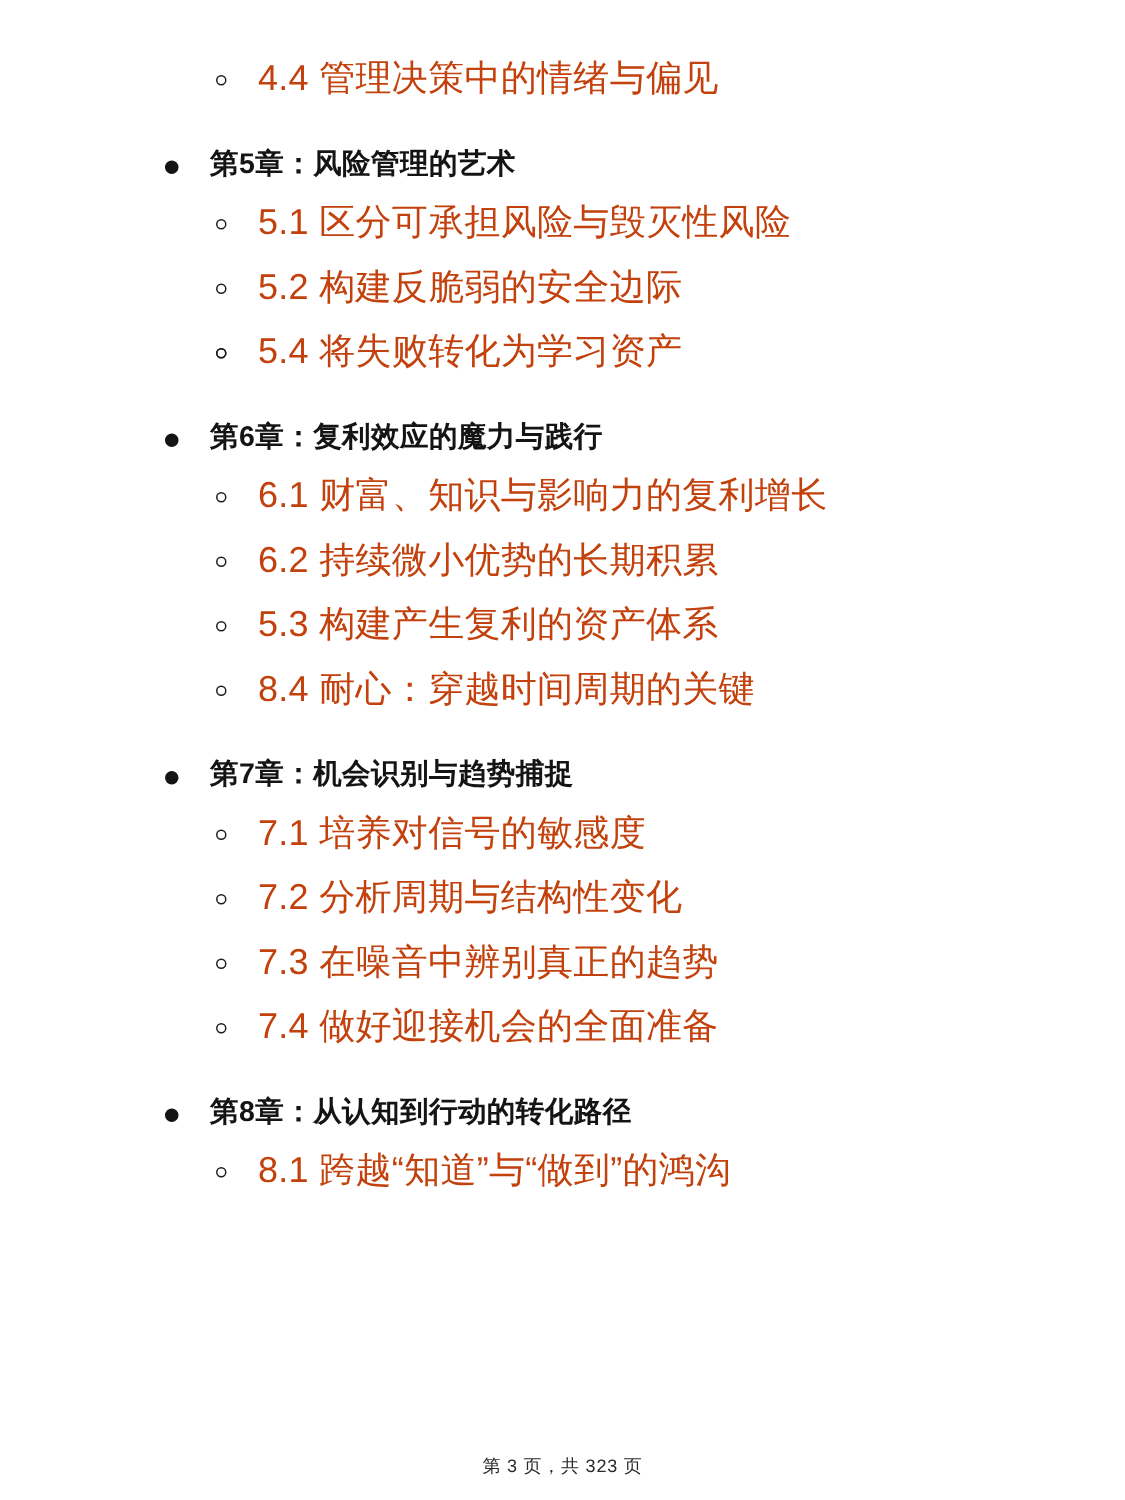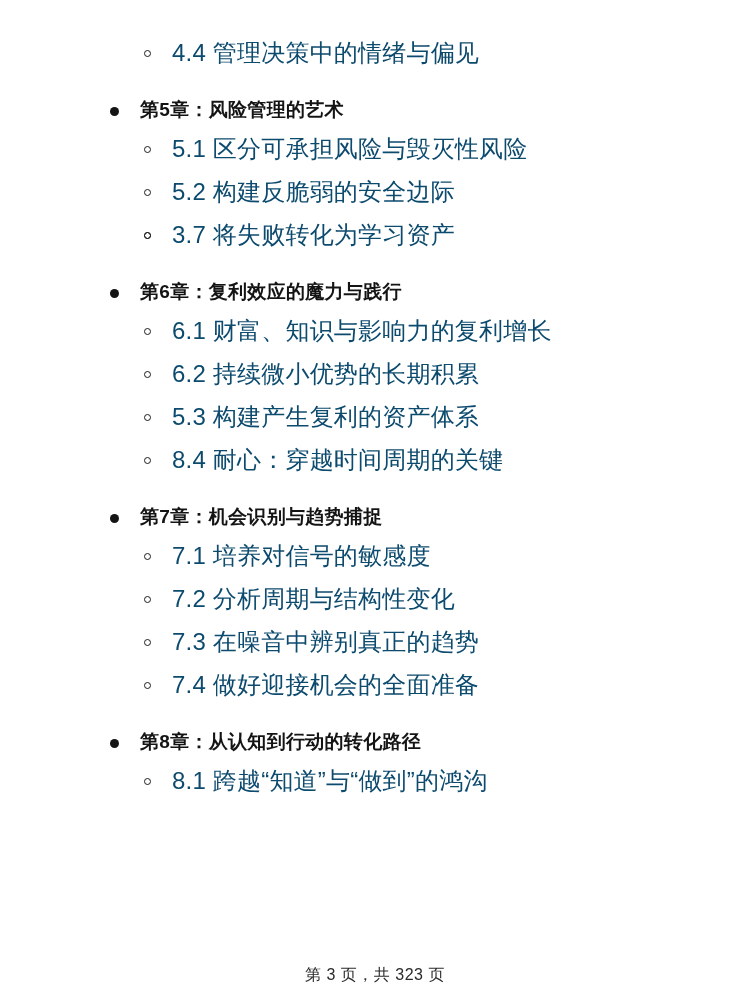--- a/index.html
+++ b/index.html
@@ -49,21 +49,21 @@
   }
   
   .item-l2 {
     position: relative;
     padding-left: 132px;
     margin: 0 0 4px 0;
     font-size: 24px;
     line-height: 1.62;
     font-weight: 500;
     letter-spacing: 0.2px;
-    color: #0c4a6e;
+    color: #c2410c;
   }
   .item-l2 .bullet {
     position: absolute;
     left: 104px;
     top: 0.66em;
     width: 7px;
     height: 7px;
     border-radius: 50%;
     border: 1.6px solid #1d1d1d;
     background: transparent;
@@ -71,37 +71,37 @@
   }
   .group-gap {
     height: 18px;
   }
   .footer {
     position: absolute;
     left: 0;
     right: 0;
     bottom: 14px;
     text-align: center;
-    font-size: 16px;
+    font-size: 12px;
     color: #2a2a2a;
     letter-spacing: 0.5px;
   }
 </style>
 </head>
 <body>
 
 <div class="page">
   <ul class="toc-list" id="toc-list">
       <li class="item-l2"><span class="bullet"></span><span>4.4 管理决策中的情绪与偏见</span></li>
       <li class="group-gap"></li>
       <li class="item-l1"><span class="bullet"></span><span>第5章：风险管理的艺术</span></li>
       <li class="item-l2"><span class="bullet"></span><span>5.1 区分可承担风险与毁灭性风险</span></li>
       <li class="item-l2"><span class="bullet"></span><span>5.2 构建反脆弱的安全边际</span></li>
       <li class="item-l2"><span class="bullet"></span></li>
-      <li class="item-l2"><span class="bullet"></span><span>3.7 将失败转化为学习资产</span></li>
+      <li class="item-l2"><span class="bullet"></span><span>5.4 将失败转化为学习资产</span></li>
       <li class="group-gap"></li>
       <li class="item-l1"><span class="bullet"></span><span>第6章：复利效应的魔力与践行</span></li>
       <li class="item-l2"><span class="bullet"></span><span>6.1 财富、知识与影响力的复利增长</span></li>
       <li class="item-l2"><span class="bullet"></span><span>6.2 持续微小优势的长期积累</span></li>
       <li class="item-l2"><span class="bullet"></span><span>5.3 构建产生复利的资产体系</span></li>
       <li class="item-l2"><span class="bullet"></span><span>8.4 耐心：穿越时间周期的关键</span></li>
       <li class="group-gap"></li>
       <li class="item-l1"><span class="bullet"></span><span>第7章：机会识别与趋势捕捉</span></li>
       <li class="item-l2"><span class="bullet"></span><span>7.1 培养对信号的敏感度</span></li>
       <li class="item-l2"><span class="bullet"></span><span>7.2 分析周期与结构性变化</span></li>

